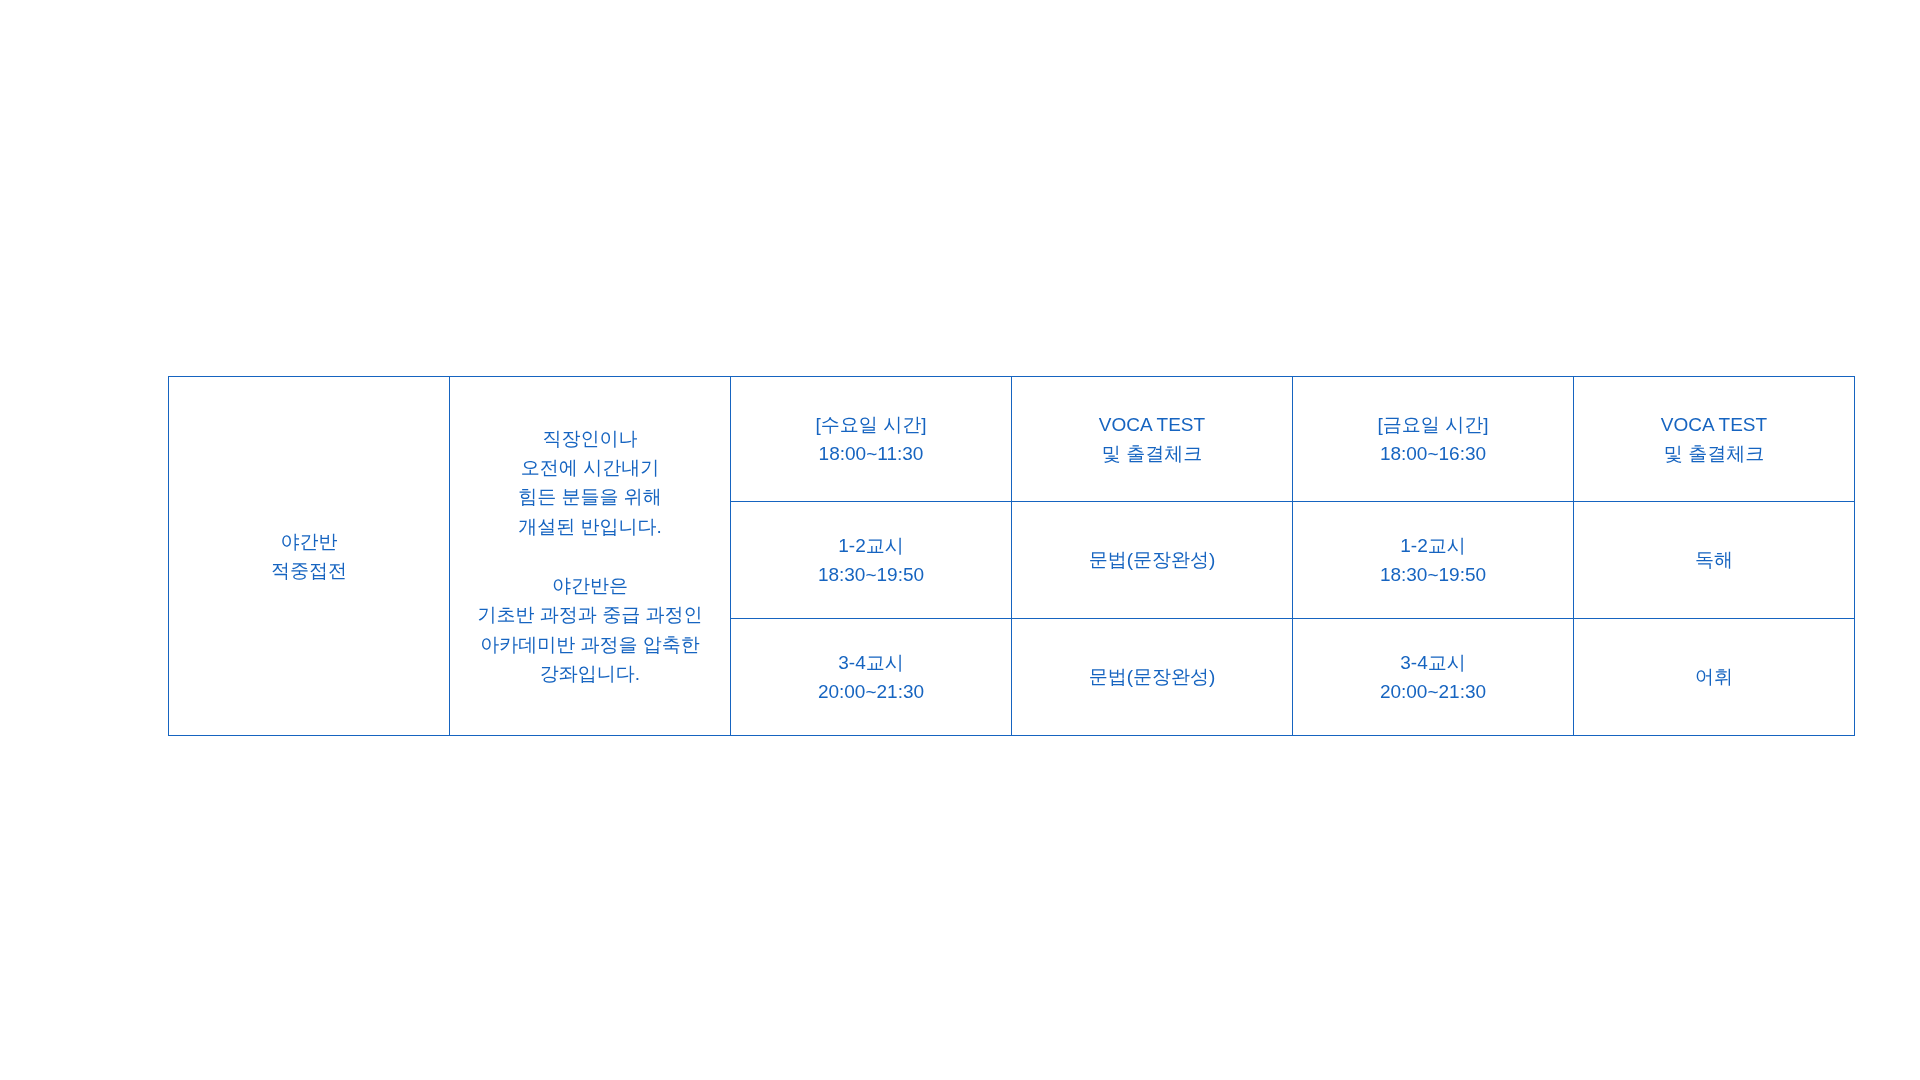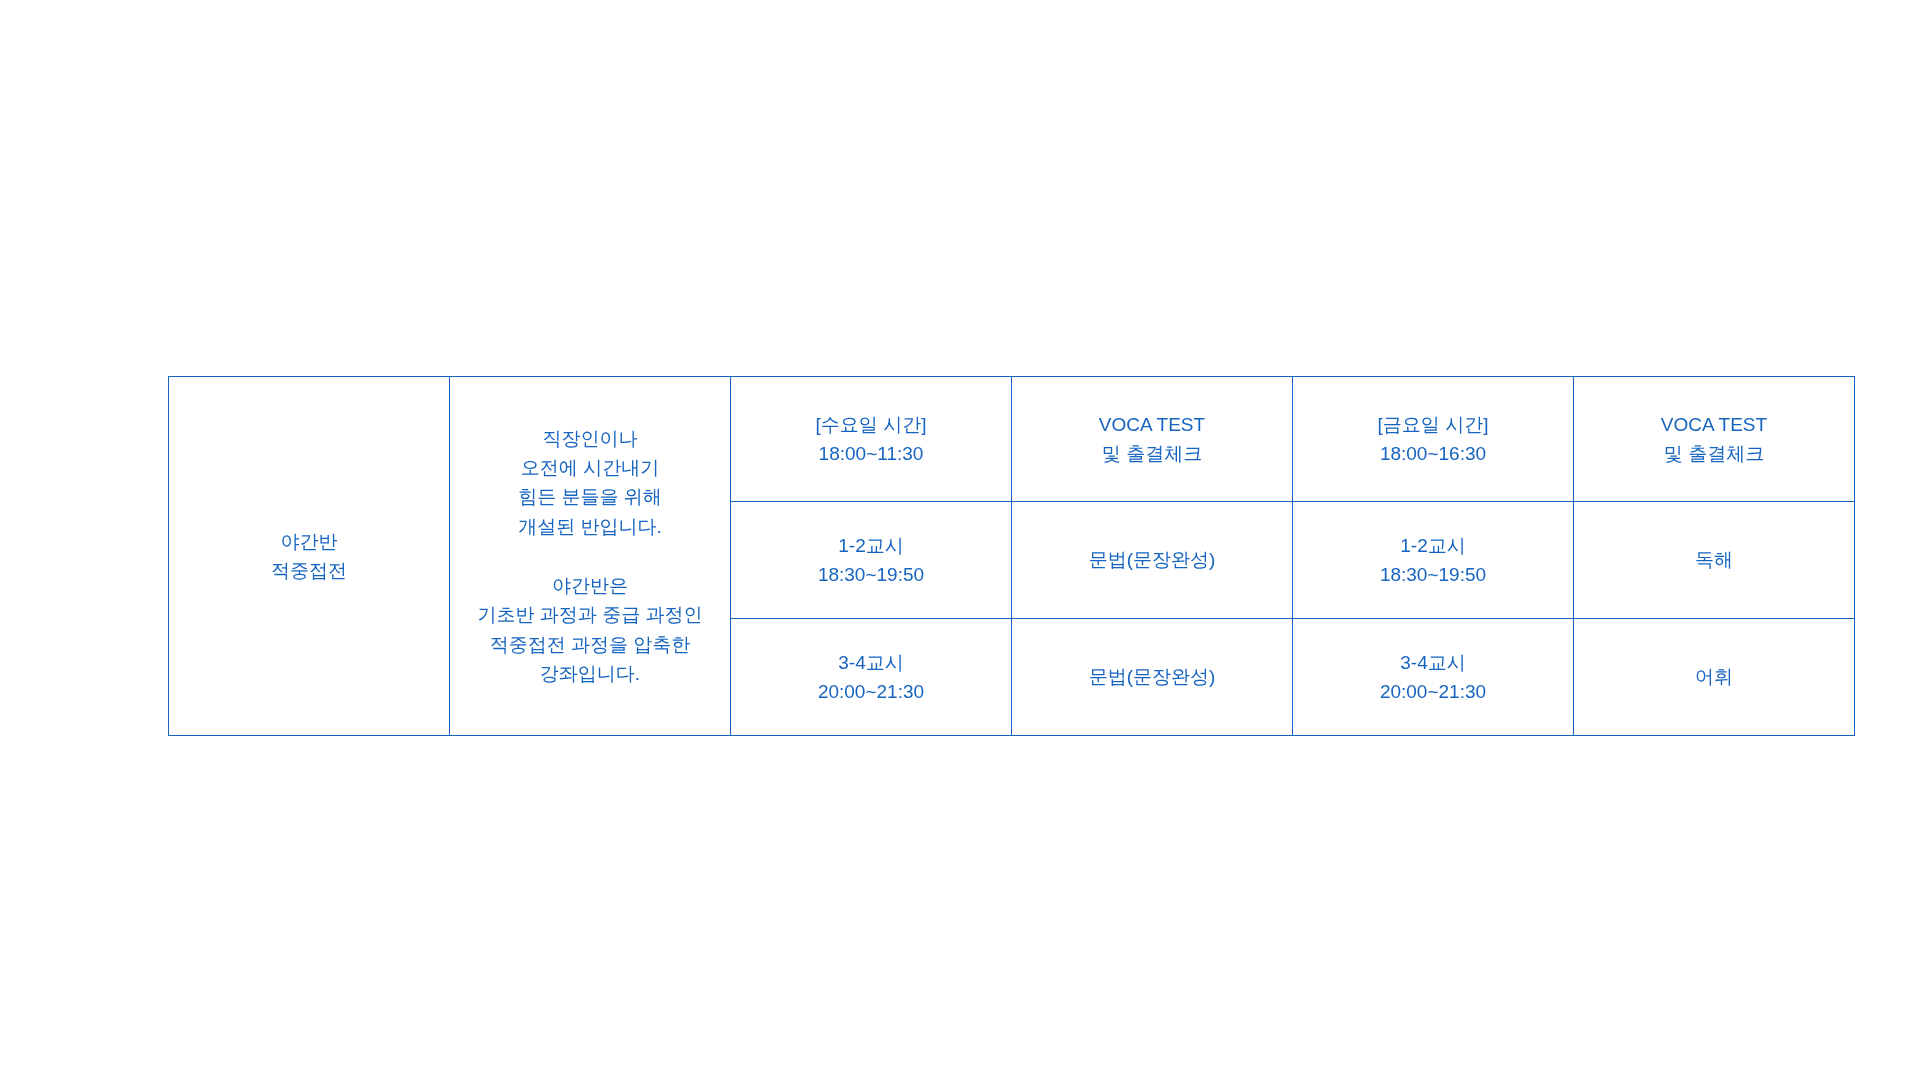--- a/index.html
+++ b/index.html
@@ -55,21 +55,21 @@
       <tr>
         <td class="col-title" rowspan="3">야간반
 적중접전</td>
         <td class="col-desc desc-cell" rowspan="3">직장인이나
 오전에 시간내기
 힘든 분들을 위해
 개설된 반입니다.
 
 야간반은
 기초반 과정과 중급 과정인
-적중접전 과정을 압축한
+아카데미반 과정을 압축한
 강좌입니다.</td>
         <td class="col-time row-head">[수요일 시간]
 18:00~11:30</td>
         <td class="col-item row-head">VOCA TEST
 및 출결체크</td>
         <td class="col-time row-head">[금요일 시간]
 18:00~16:30</td>
         <td class="col-item row-head">VOCA TEST
 및 출결체크</td>
       </tr>

